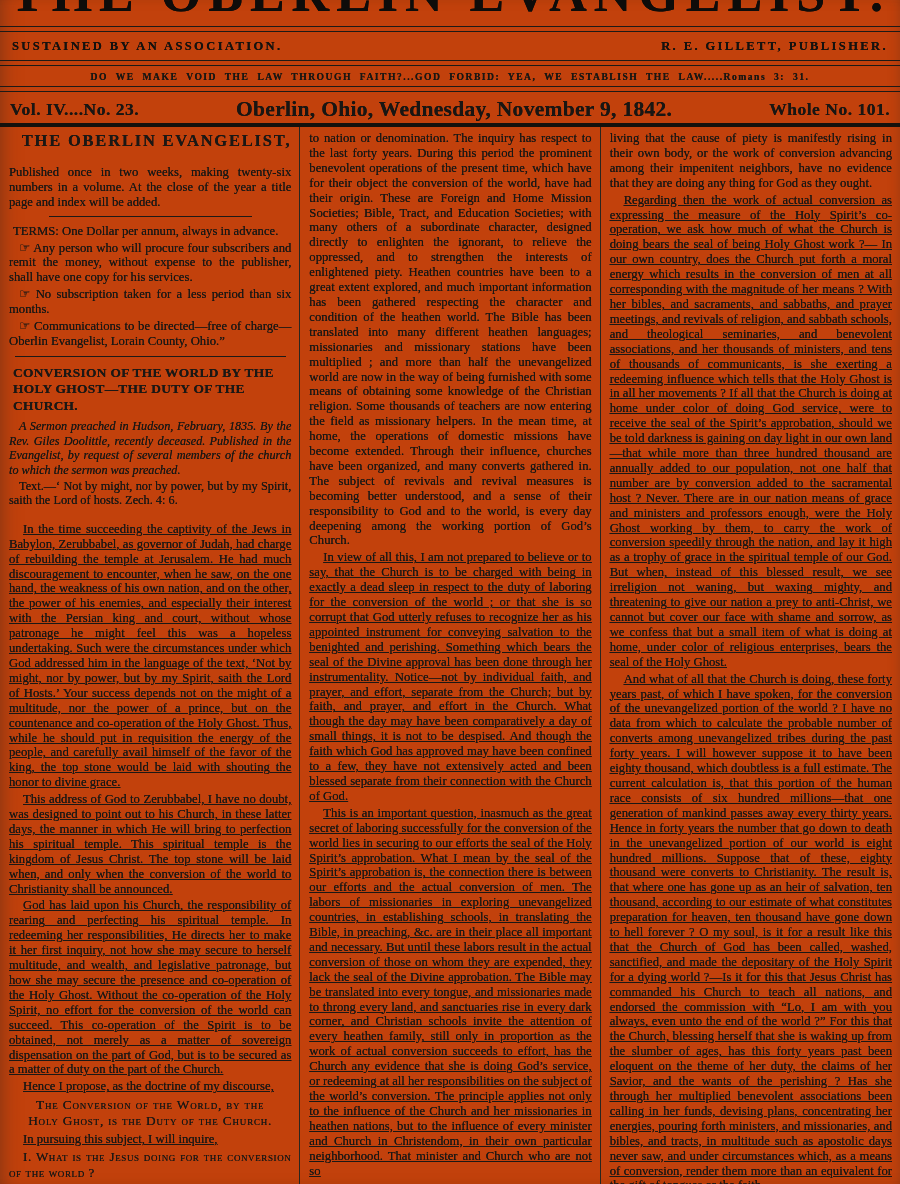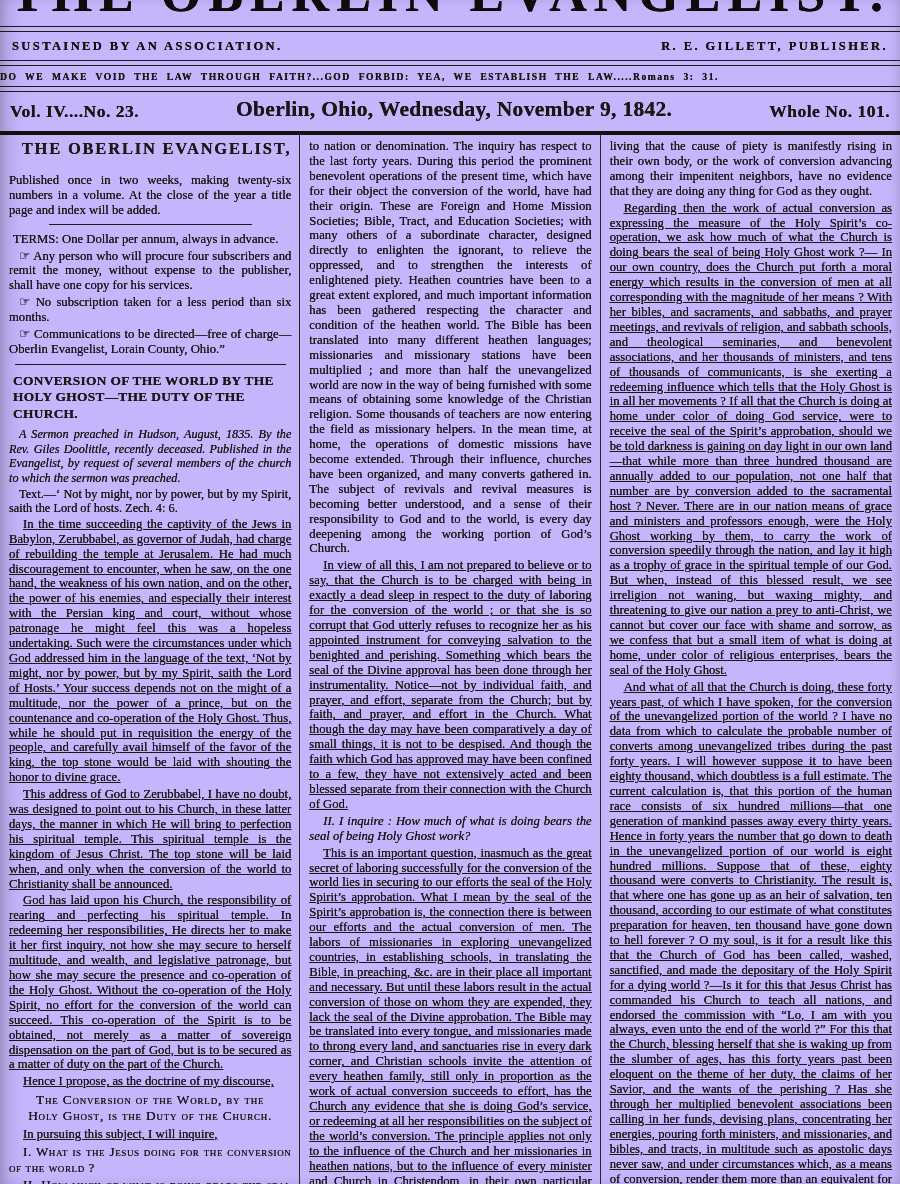--- a/index.html
+++ b/index.html
@@ -4,46 +4,46 @@
 <style>
   html,body{margin:0;padding:0;}
   body{
     width:900px;height:1184px;overflow:hidden;
     background:#e8e6e0;
     font-family:"Liberation Serif","DejaVu Serif",serif;
     color:#191613;
   }
   .page{
     width:900px;height:1184px;box-sizing:border-box;
-    background:#c4b5fd;
+    background:#c2410c;
     box-shadow:inset 14px 0 22px -16px rgba(40,35,30,.55), inset -8px 0 14px -10px rgba(40,35,30,.35);
     position:relative;overflow:hidden;
     text-shadow:0 0 .35px currentColor;
   }
   
   .mast-title-clip{height:24px;overflow:hidden;position:relative;}
   .mast-title{
     position:absolute;left:0;right:0;top:-36px;
     text-align:center;font-weight:700;font-size:52px;letter-spacing:7px;
     font-family:"Liberation Serif","DejaVu Serif",serif;color:#0e0c0a;
     white-space:nowrap;
   }
   .rule-double{height:4px;border-top:1.6px solid #1d1a16;border-bottom:1.6px solid #1d1a16;margin:2px 0;}
   .pub-row{
     display:flex;justify-content:space-between;align-items:center;
     padding:5px 12px 4px;font-weight:700;font-size:12.5px;letter-spacing:2.4px;
     color:#15120f;
   }
   .motto-row{
-    font-weight:700;font-size:9.6px;letter-spacing:1.5px;word-spacing:4px;
+    text-align:center;font-weight:700;font-size:9.6px;letter-spacing:1.5px;word-spacing:4px;
     padding:3px 0 2px;color:#1a1713;
   }
   .date-row{
-    display:flex;justify-content:space-between;align-items:flex-end;
-    padding:3px 10px 8px;
+    display:flex;justify-content:space-between;align-items:center;
+    padding:3px 10px 0;
   }
   .date-row .vol,.date-row .whole{font-weight:700;font-size:17.5px;letter-spacing:.5px;}
   .date-row .dateline{font-weight:700;font-size:21.5px;letter-spacing:.3px;}
   .rule-thick{height:4px;background:#14110d;margin-top:1px;}
   
   .columns{display:flex;height:1062px;overflow:hidden;}
   .column{
     flex:1 1 0;min-width:0;padding:4px 8px 0 9px;box-sizing:border-box;
     font-size:12.7px;line-height:14.9px;text-align:justify;color:#1b1815;
   }
@@ -52,21 +52,21 @@
   
   .blk{margin:0 0 2px;}
   .paper-title{text-align:right;font-weight:700;font-size:16.5px;letter-spacing:1.8px;margin:3px 0 16px;}
   .intro{text-align:justify;}
   .rule-short{border-top:1.4px solid #1d1a16;width:72%;margin:6px auto 7px;}
   .rule-wide{border-top:1.4px solid #1d1a16;width:96%;margin:7px auto 8px;}
   .terms{text-indent:4px;}
   .notice{text-indent:10px;}
   .article-heading{text-align:left;font-weight:700;font-size:13.4px;line-height:16.5px;margin:1px 4px 5px;letter-spacing:.3px;}
   .sermon-note{font-style:italic;font-size:12.2px;line-height:14.4px;text-indent:10px;}
-  .text-verse{font-size:12.3px;line-height:14.4px;text-indent:10px;margin-bottom:1px;}
+  .text-verse{font-size:12.3px;line-height:14.4px;text-indent:10px;margin-bottom:14px;}
   .body{text-indent:14px;text-decoration:underline;}
   .body-cont{text-indent:0;}
   .doctrine{font-variant:small-caps;text-align:center;letter-spacing:.8px;font-size:13.4px;line-height:16px;margin:3px 16px;}
   .inquiry{font-variant:small-caps;text-indent:14px;letter-spacing:.6px;font-size:13.1px;line-height:15.6px;}
   .italic-q{font-style:italic;text-indent:14px;}
 </style>
 </head>
 <body>
 
 <div class="page">
@@ -96,35 +96,34 @@
     <section class="column col1">
         <div class="blk paper-title">THE OBERLIN EVANGELIST,</div>
         <div class="blk intro">Published once in two weeks, making twenty-six numbers in a volume.  At the close of the year a title page and index will be added.</div>
         <div class="blk rule-short"></div>
         <div class="blk terms">TERMS:  One Dollar per annum, always in advance.</div>
         <div class="blk notice">☞ Any person who will procure four subscribers and remit the money, without expense to the publisher, shall have one copy for his services.</div>
         <div class="blk notice">☞ No subscription taken for a less period than six months.</div>
         <div class="blk notice">☞ Communications to be directed—free of charge—Oberlin Evangelist, Lorain County, Ohio.”</div>
         <div class="blk rule-wide"></div>
         <div class="blk article-heading">CONVERSION OF THE WORLD BY THE HOLY GHOST—THE DUTY OF THE CHURCH.</div>
-        <div class="blk sermon-note">A Sermon preached in Hudson, August, 1835.  By the Rev. Giles Doolittle, recently deceased.  Published in the Evangelist, by request of several members of the church to which the sermon was preached.</div>
+        <div class="blk sermon-note">A Sermon preached in Hudson, February, 1835.  By the Rev. Giles Doolittle, recently deceased.  Published in the Evangelist, by request of several members of the church to which the sermon was preached.</div>
         <div class="blk text-verse">Text.—‘ Not by might, nor by power, but by my Spirit, saith the Lord of hosts.  Zech. 4: 6.</div>
         <div class="blk body">In the time succeeding the captivity of the Jews in Babylon, Zerubbabel, as governor of Judah, had charge of rebuilding the temple at Jerusalem. He had much discouragement to encounter, when he saw, on the one hand, the weakness of his own nation, and on the other, the power of his enemies, and especially their interest with the Persian king and court, without whose patronage he might feel this was a hopeless undertaking.  Such were the circumstances under which God addressed him in the language of the text, ‘Not by might, nor by power, but by my Spirit, saith the Lord of Hosts.’  Your success depends not on the might of a multitude, nor the power of a prince, but on the countenance and co-operation of the Holy Ghost.  Thus, while he should put in requisition the energy of the people, and carefully avail himself of the favor of the king, the top stone would be laid with shouting the honor to divine grace.</div>
         <div class="blk body">This address of God to Zerubbabel, I have no doubt, was designed to point out to his Church, in these latter days, the manner in which He will bring to perfection his spiritual temple.  This spiritual temple is the kingdom of Jesus Christ. The top stone will be laid when, and only when the conversion of the world to Christianity shall be announced.</div>
         <div class="blk body">God has laid upon his Church, the responsibility of rearing and perfecting his spiritual temple. In redeeming her responsibilities, He directs her to make it her first inquiry, not how she may secure to herself multitude, and wealth, and legislative patronage, but how she may secure the presence and co-operation of the Holy Ghost.  Without the co-operation of the Holy Spirit, no effort for the conversion of the world can succeed.  This co-operation of the Spirit is to be obtained, not merely as a matter of sovereign dispensation on the part of God, but is to be secured as a matter of duty on the part of the Church.</div>
         <div class="blk body">Hence I propose, as the doctrine of my discourse,</div>
         <div class="blk doctrine">The Conversion of the World, by the Holy Ghost, is the Duty of the Church.</div>
         <div class="blk body">In pursuing this subject, I will inquire,</div>
         <div class="blk inquiry">I. What is the Jesus doing for the conversion of the world ?</div>
         <div class="blk inquiry">II. How much of what is doing bears the seal of being Holy Ghost work ?</div>
       </section>
     <section class="column col2">
         <div class="blk body-cont">to nation or denomination.  The inquiry has respect to the last forty years.  During this period the prominent benevolent operations of the present time, which have for their object the conversion of the world, have had their origin.  These are Foreign and Home Mission Societies; Bible, Tract, and Education Societies; with many others of a subordinate character, designed directly to enlighten the ignorant, to relieve the oppressed, and to strengthen the interests of enlightened piety.  Heathen countries have been to a great extent explored, and much important information has been gathered respecting the character and condition of the heathen world.  The Bible has been translated into many different heathen languages; missionaries and missionary stations have been multiplied ; and more than half the unevangelized world are now in the way of being furnished with some means of obtaining some knowledge of the Christian religion.  Some thousands of teachers are now entering the field as missionary helpers.  In the mean time, at home, the operations of domestic missions have become extended.  Through their influence, churches have been organized, and many converts gathered in. The subject of revivals and revival measures is becoming better understood, and a sense of their responsibility to God and to the world, is every day deepening among the working portion of God’s Church.</div>
         <div class="blk body">In view of all this, I am not prepared to believe or to say, that the Church is to be charged with being in exactly a dead sleep in respect to the duty of laboring for the conversion of the world ; or that she is so corrupt that God utterly refuses to recognize her as his appointed instrument for conveying salvation to the benighted and perishing. Something which bears the seal of the Divine approval has been done through her instrumentality.  Notice—not by individual faith, and prayer, and effort, separate from the Church; but by faith, and prayer, and effort in the Church.  What though the day may have been comparatively a day of small things, it is not to be despised.  And though the faith which God has approved may have been confined to a few, they have not extensively acted and been blessed separate from their connection with the Church of God.</div>
-        <div class="blk italic-q">II. I inquire : How much of what is doing bears the seal of being Holy Ghost work?</div>
         <div class="blk body">This is an important question, inasmuch as the great secret of laboring successfully for the conversion of the world lies in securing to our efforts the seal of the Holy Spirit’s approbation.  What I mean by the seal of the Spirit’s approbation is, the connection there is between our efforts and the actual conversion of men.  The labors of missionaries in exploring unevangelized countries, in establishing schools, in translating the Bible, in preaching, &amp;c. are in their place all important and necessary.  But until these labors result in the actual conversion of those on whom they are expended, they lack the seal of the Divine approbation.  The Bible may be translated into every tongue, and missionaries made to throng every land, and sanctuaries rise in every dark corner, and Christian schools invite the attention of every heathen family, still only in proportion as the work of actual conversion succeeds to effort, has the Church any evidence that she is doing God’s service, or redeeming at all her responsibilities on the subject of the world’s conversion.  The principle applies not only to the influence of the Church and her missionaries in heathen nations, but to the influence of every minister and Church in Christendom, in their own particular neighborhood.  That minister and Church who are not so</div>
       </section>
     <section class="column col3">
         <div class="blk body-cont">living that the cause of piety is manifestly rising in their own body, or the work of conversion advancing among their impenitent neighbors, have no evidence that they are doing any thing for God as they ought.</div>
         <div class="blk body">Regarding then the work of actual conversion as expressing the measure of the Holy Spirit’s co-operation, we ask  how much of what the Church is doing bears the seal of being Holy Ghost work ?— In our own country, does the Church put forth a moral energy which results in the conversion of men at all corresponding with the magnitude of her means ?  With her bibles, and sacraments, and sabbaths, and prayer meetings, and revivals of religion, and sabbath schools, and theological seminaries, and benevolent associations, and her thousands of ministers, and tens of thousands of communicants, is she exerting a redeeming influence which tells that the Holy Ghost is in all her movements ?  If all that the Church is doing at home under color of doing God service, were to receive the seal of the Spirit’s approbation, should we be told darkness is gaining on day light in our own land—that while more than three hundred thousand are annually added to our population, not one half that number are by conversion added to the sacramental host ?  Never.   There are in our nation means of grace and ministers and professors enough, were the Holy Ghost working by them, to carry the work of conversion speedily through the nation, and lay it high as a trophy of grace in the spiritual temple of our God.   But when, instead of this blessed result, we see irreligion not waning, but waxing mighty, and threatening to give  our nation a prey to anti-Christ, we cannot but cover our face with shame and sorrow, as we confess that but a small item of what is doing  at home, under color of religious enterprises, bears the seal of the Holy Ghost.</div>
         <div class="blk body">And what of all that the Church is doing, these forty years past, of which I  have spoken, for the conversion of the unevangelized portion of the world ? I have no data from which to calculate the probable number of converts among unevangelized tribes during the past forty years.  I will however suppose it to have been eighty thousand, which doubtless is a full estimate.  The current calculation is, that this portion of the human race consists of six hundred millions—that one generation of mankind passes away every thirty years.  Hence in forty years the number that go down to death in the unevangelized portion of our world is eight hundred millions.  Suppose that of these, eighty thousand were  converts to Christianity.  The result is, that where one has gone up as an heir of salvation, ten thousand, according to our estimate of what constitutes preparation for heaven, ten thousand have gone down to  hell forever ?  O my soul, is it for a result like this that the Church of  God has been called, washed, sanctified, and made the depositary of the Holy Spirit for a dying world ?—Is it for this  that  Jesus Christ has commanded his Church to teach all nations, and endorsed the commission with “Lo, I am with you always, even unto the end of the world ?”  For this that the Church, blessing herself that she is waking up from the slumber of ages, has this forty years past been eloquent  on  the theme  of her duty, the claims of her  Savior, and the wants of the perishing ?  Has she through her multiplied benevolent associations been  calling in her funds, devising plans, concentrating her  energies, pouring forth ministers, and missionaries, and bibles, and tracts, in multitude such  as apostolic days never  saw, and under circumstances which, as a means of conversion,  render them more than an equivalent for the gift of tongues  or the  faith</div>
       </section>
   </main>
 </div>
 

